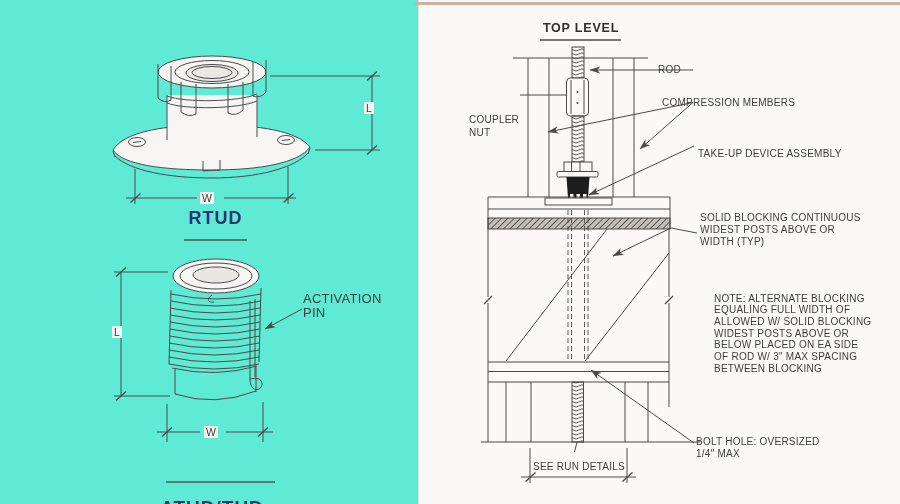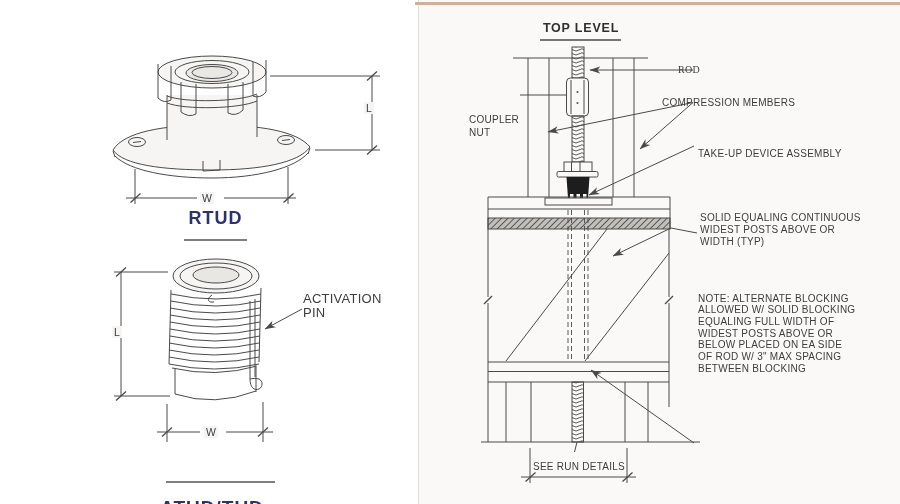--- a/index.html
+++ b/index.html
@@ -1,28 +1,28 @@
 <!DOCTYPE html>
 <html><head>
 <meta charset="utf-8">
 <style>
   html,body{margin:0;padding:0;background:#e9e7e4;}
   .canvas{
     position:relative;width:900px;height:504px;overflow:hidden;
-    background:#ffffff;
+    background:#5eead4;
     font-family:"Liberation Sans",sans-serif;
   }
   .right-bg{position:absolute;left:418px;top:0;width:482px;height:504px;background:#faf9f8;border-left:1px solid #e0ded9;}
   .tan-bar{position:absolute;left:415px;top:2px;width:485px;height:3px;background:#cdb19b;}
   svg{position:absolute;left:0;top:0;}
   .lbl{
     position:absolute;font-size:10px;color:#3d3d3d;letter-spacing:.25px;
     white-space:nowrap;line-height:12px;
   }
-  .lbl.tight{line-height:11.7px;}
+  .lbl.tight{line-height:11.7px;margin-left:16px;}
   .title-main{font-size:12.5px;font-weight:bold;color:#2f2f2f;letter-spacing:.8px;text-align:center;}
   .dev-title{font-weight:bold;color:#2a3272;text-align:center;letter-spacing:1px;}
   .rtud-title{font-size:18px;}
   .atud-title{font-size:19px;}
   .dim{font-size:10.5px;background:#f6f5f3;padding:0 2px;color:#3d3d3d;}
   .pin-lbl{font-size:13px;line-height:13.5px;}
 </style>
 </head>
 <body>
 
@@ -246,47 +246,51 @@
         <line x1="693" y1="102.5" x2="640" y2="149" marker-end="url(#arr)"></line>
         <line x1="694" y1="146" x2="589" y2="195" marker-end="url(#arr)"></line>
         <polyline points="697,233 671,228 613,256" marker-end="url(#arr)"></polyline>
         <line x1="694" y1="443" x2="591" y2="370" marker-end="url(#arr)"></line>
       </g>
     </g>
   </svg>
 
   <div class="lbl title-main" style="left:540px;top:22px;width:82px;">TOP LEVEL</div>
 
-  <div class="lbl" style="left:678px;top:63.5px;font-family:Liberation Serif, serif;">ROD</div>
+  <div class="lbl" style="left:658px;top:63.5px;">ROD</div>
 
   <div class="lbl" style="left:469px;top:86px;line-height:12.5px;margin-top:28px;">
     <div>COUPLER</div>
     <div>NUT</div>
   </div>
 
   <div class="lbl" style="left:662px;top:97px;">COMPRESSION MEMBERS</div>
 
   <div class="lbl" style="left:698px;top:139.5px;margin-top:8px;">TAKE-UP DEVICE ASSEMBLY</div>
 
   <div class="lbl" style="left:700px;top:212px;">
-    <div>SOLID EQUALING CONTINUOUS</div>
+    <div>SOLID BLOCKING CONTINUOUS</div>
     <div>WIDEST POSTS ABOVE OR</div>
     <div>WIDTH (TYP)</div>
   </div>
 
   <div class="lbl tight" style="left:698px;top:292.5px;">
     <div>NOTE:  ALTERNATE BLOCKING</div>
+    <div>EQUALING FULL WIDTH OF</div>
     <div>ALLOWED W/ SOLID BLOCKING</div>
-    <div>EQUALING FULL WIDTH OF</div>
     <div>WIDEST POSTS ABOVE OR</div>
     <div>BELOW PLACED ON EA SIDE</div>
     <div>OF ROD W/ 3" MAX SPACING</div>
     <div>BETWEEN BLOCKING</div>
   </div>
 
+  <div class="lbl" style="left:696px;top:435.5px;line-height:12.5px;">
+    <div>BOLT HOLE:  OVERSIZED</div>
+    <div>1/4" MAX</div>
+  </div>
 
   <div class="lbl" style="left:533px;top:461px;width:92px;text-align:center;">SEE RUN DETAILS</div>
 
   <div class="lbl pin-lbl" style="left:303px;top:292px;">
     <div>ACTIVATION</div>
     <div>PIN</div>
   </div>
 
   <div class="lbl dev-title rtud-title" style="left:168px;top:212px;width:95px;">RTUD</div>
   <div class="lbl dev-title atud-title" style="left:144px;top:454px;width:136px;margin-top:48px;">ATUD/TUD</div>

